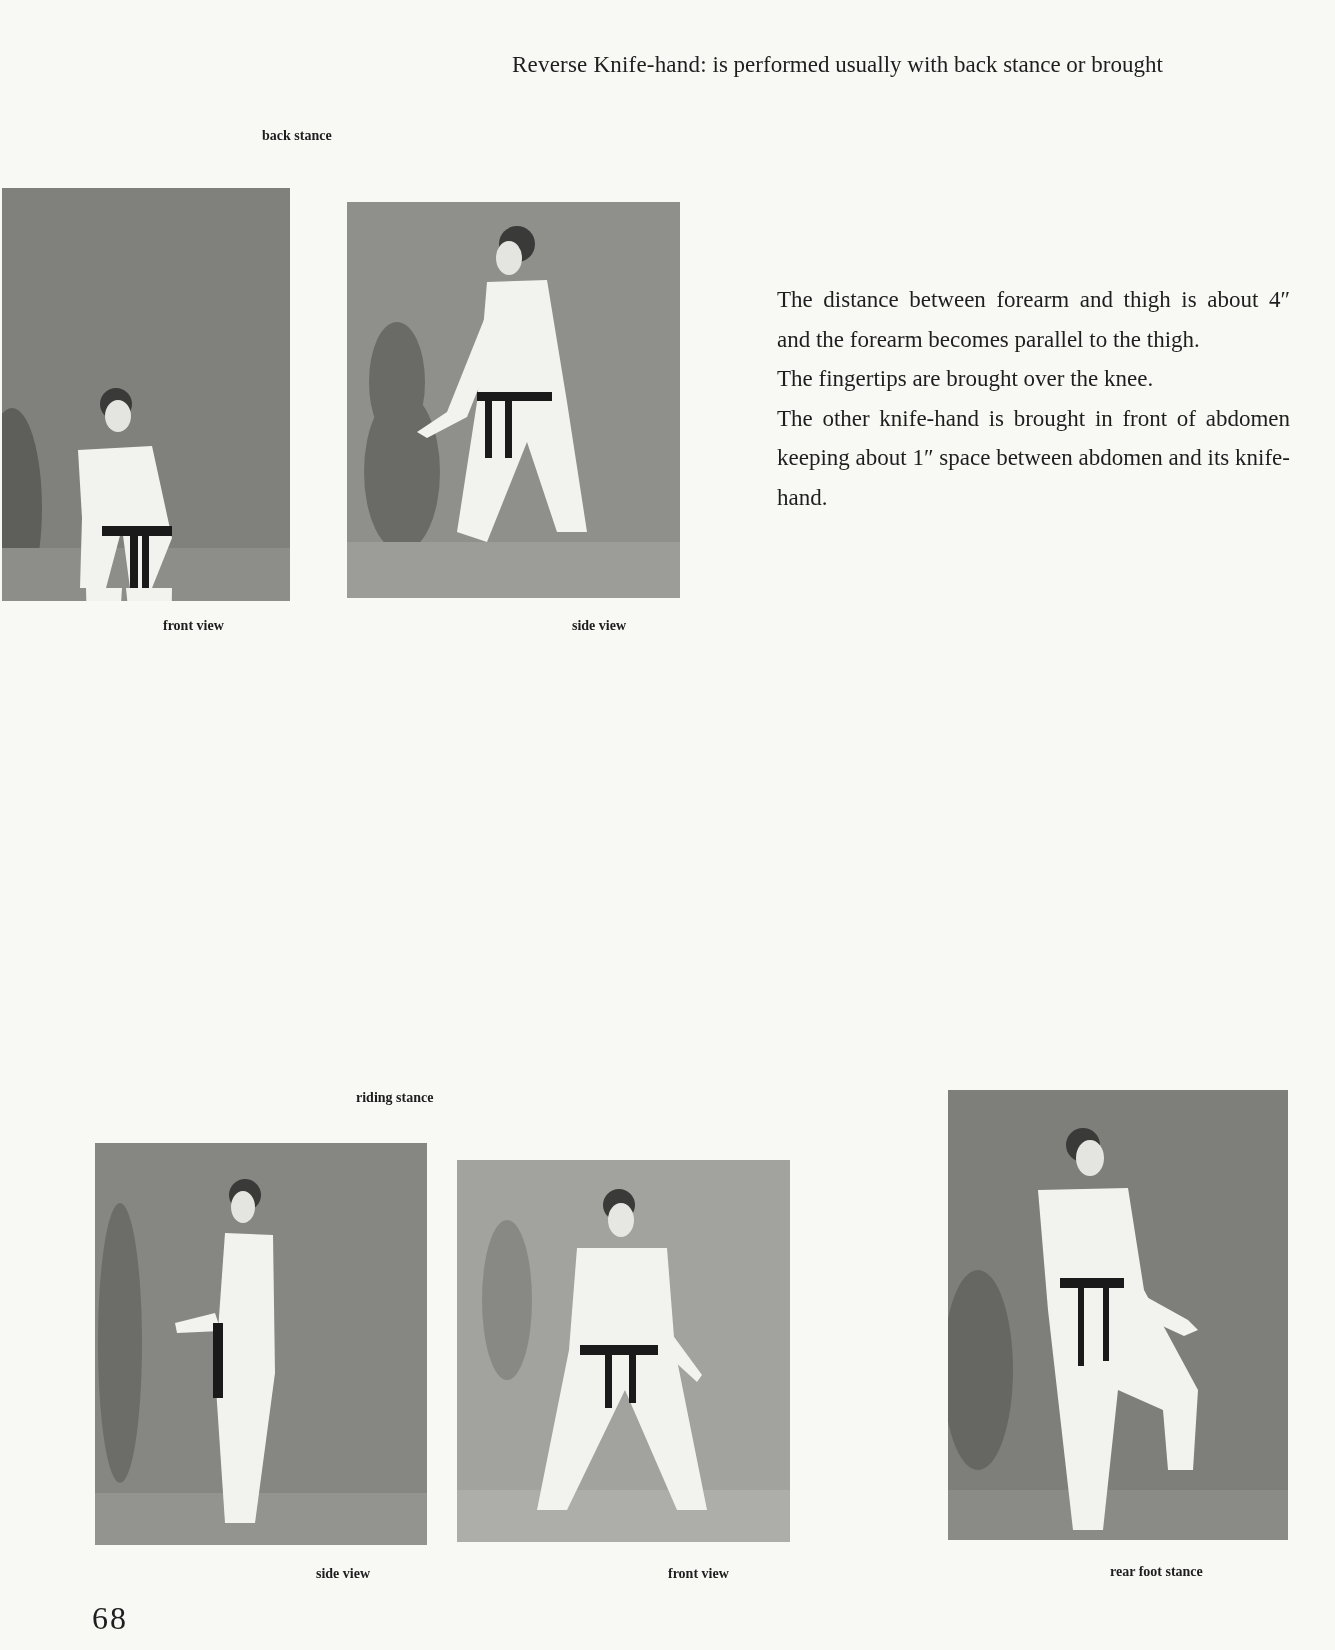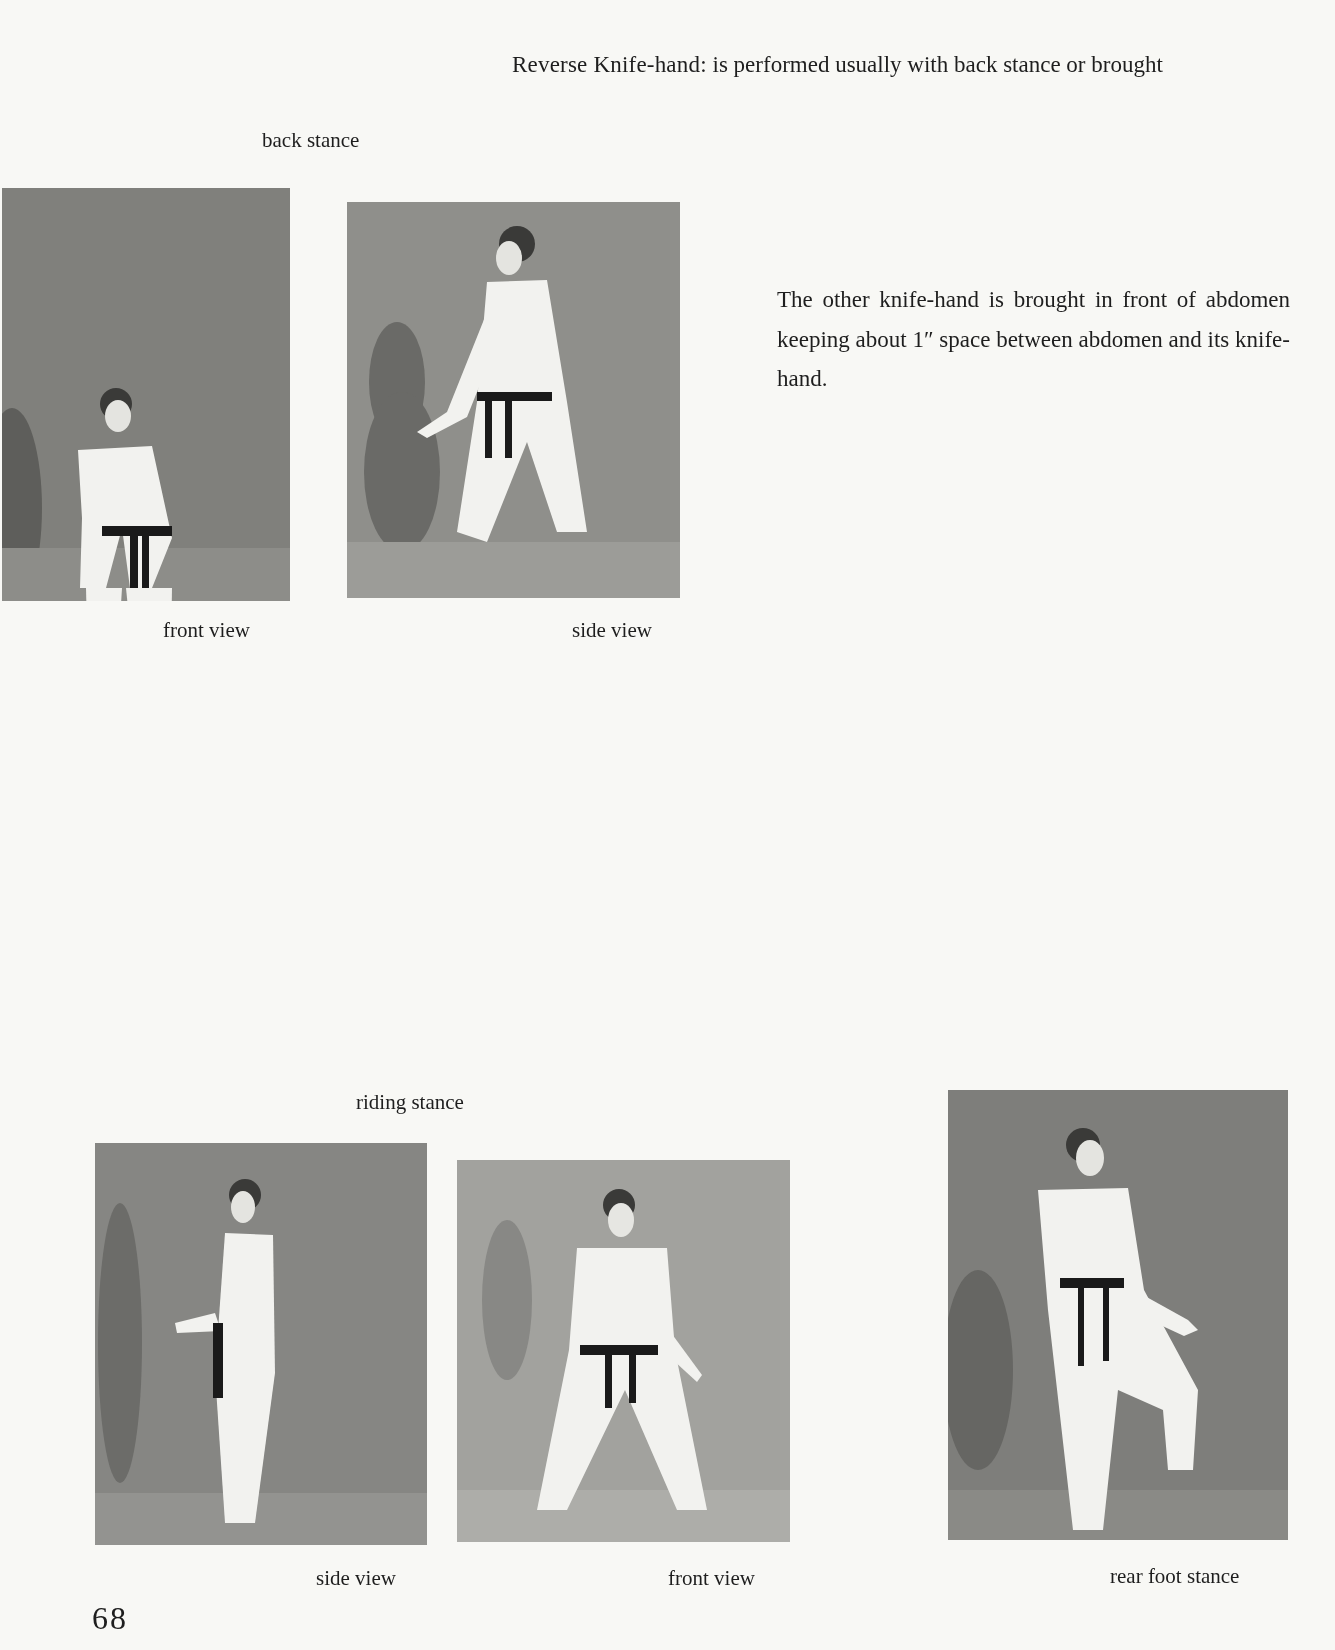--- a/index.html
+++ b/index.html
@@ -8,21 +8,21 @@
     background: #f8f8f5;
     font-family: "Liberation Serif", "DejaVu Serif", serif;
     color: #1e1e1e;
   }
   .abs { position: absolute; }
   .heading {
     left: 512px; top: 46px; font-size: 23px; line-height: 38px; width: 790px;
   }
   .heading b { font-weight: normal; letter-spacing: 0.2px; }
   .heading .cont { display: block; padding-left: 253px; }
-  .caption { font-weight: normal; font-size: 21px; white-space: nowrap; }
+  .caption { font-weight: bold; font-size: 14px; white-space: nowrap; }
   .body-text {
     left: 777px; top: 280px; width: 513px; font-size: 23px; line-height: 39.5px;
     text-align: justify;
   }
   .body-text p { margin: 0; }
   .photo {
     background: #7d7d7a;
     overflow: hidden;
   }
   .photo svg { display: block; width: 100%; height: 100%; }
@@ -66,20 +66,22 @@
     <path d="M140 80 L200 78 L220 200 L240 330 L210 330 L180 240 L140 340 L110 330 L130 200 Z" fill="#f2f2ef"></path>
     <path d="M140 110 L100 210 L70 230 L80 236 L120 215 L150 140 Z" fill="#f2f2ef"></path>
     <rect x="130" y="190" width="75" height="9" fill="#1a1a1a"></rect>
     <rect x="138" y="196" width="7" height="60" fill="#1a1a1a"></rect>
     <rect x="158" y="196" width="7" height="60" fill="#1a1a1a"></rect>
   </svg>
 </div>
 <div class="abs caption" style="left:572px; top:618px;">side view</div>
 
 <div class="abs body-text">
+  <p>The distance between forearm and thigh is about 4″ and the forearm becomes parallel to the thigh.</p>
+  <p>The fingertips are brought over the knee.</p>
   <p>The other knife-hand is brought in front of abdomen keeping about 1″ space between abdomen and its knife-hand.</p>
 </div>
 
 <div class="abs caption" style="left:356px; top:1090px;">riding stance</div>
 
 <div class="abs photo" style="left:95px; top:1143px; width:332px; height:402px; background:#868683;">
   <svg viewBox="0 0 332 402">
     <rect width="332" height="402" fill="#868683"></rect>
     <ellipse cx="25" cy="200" rx="22" ry="140" fill="#6c6c69"></ellipse>
     <rect y="350" width="332" height="52" fill="#939390"></rect>

